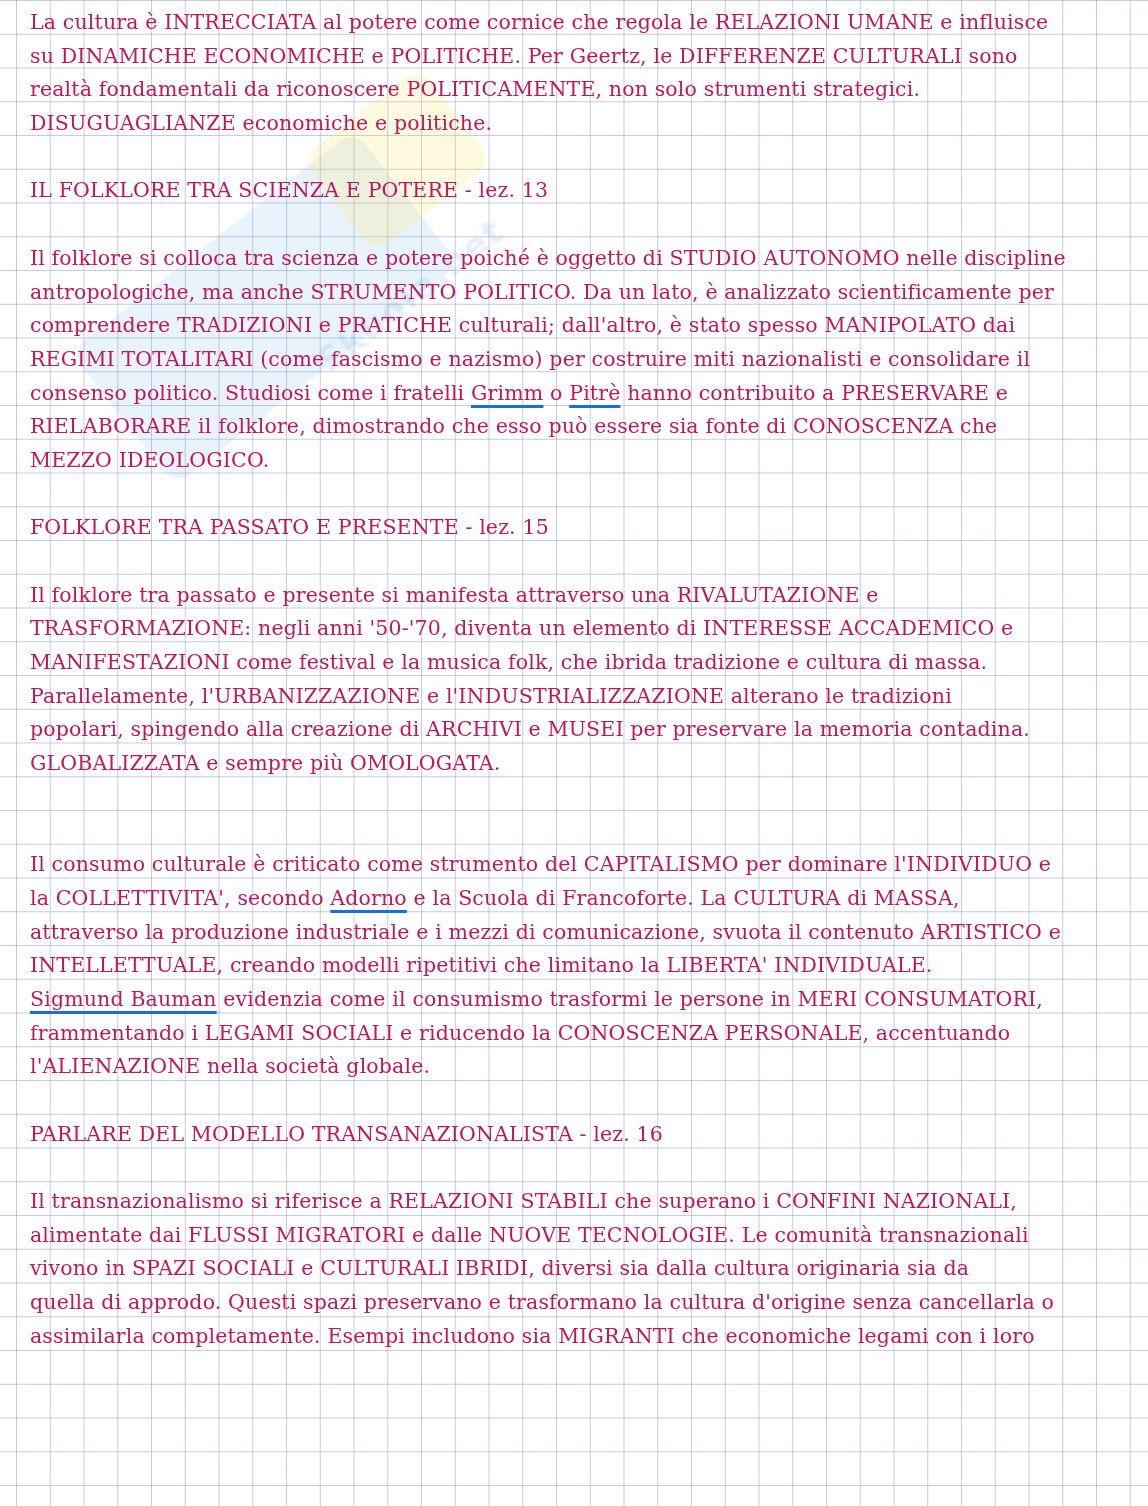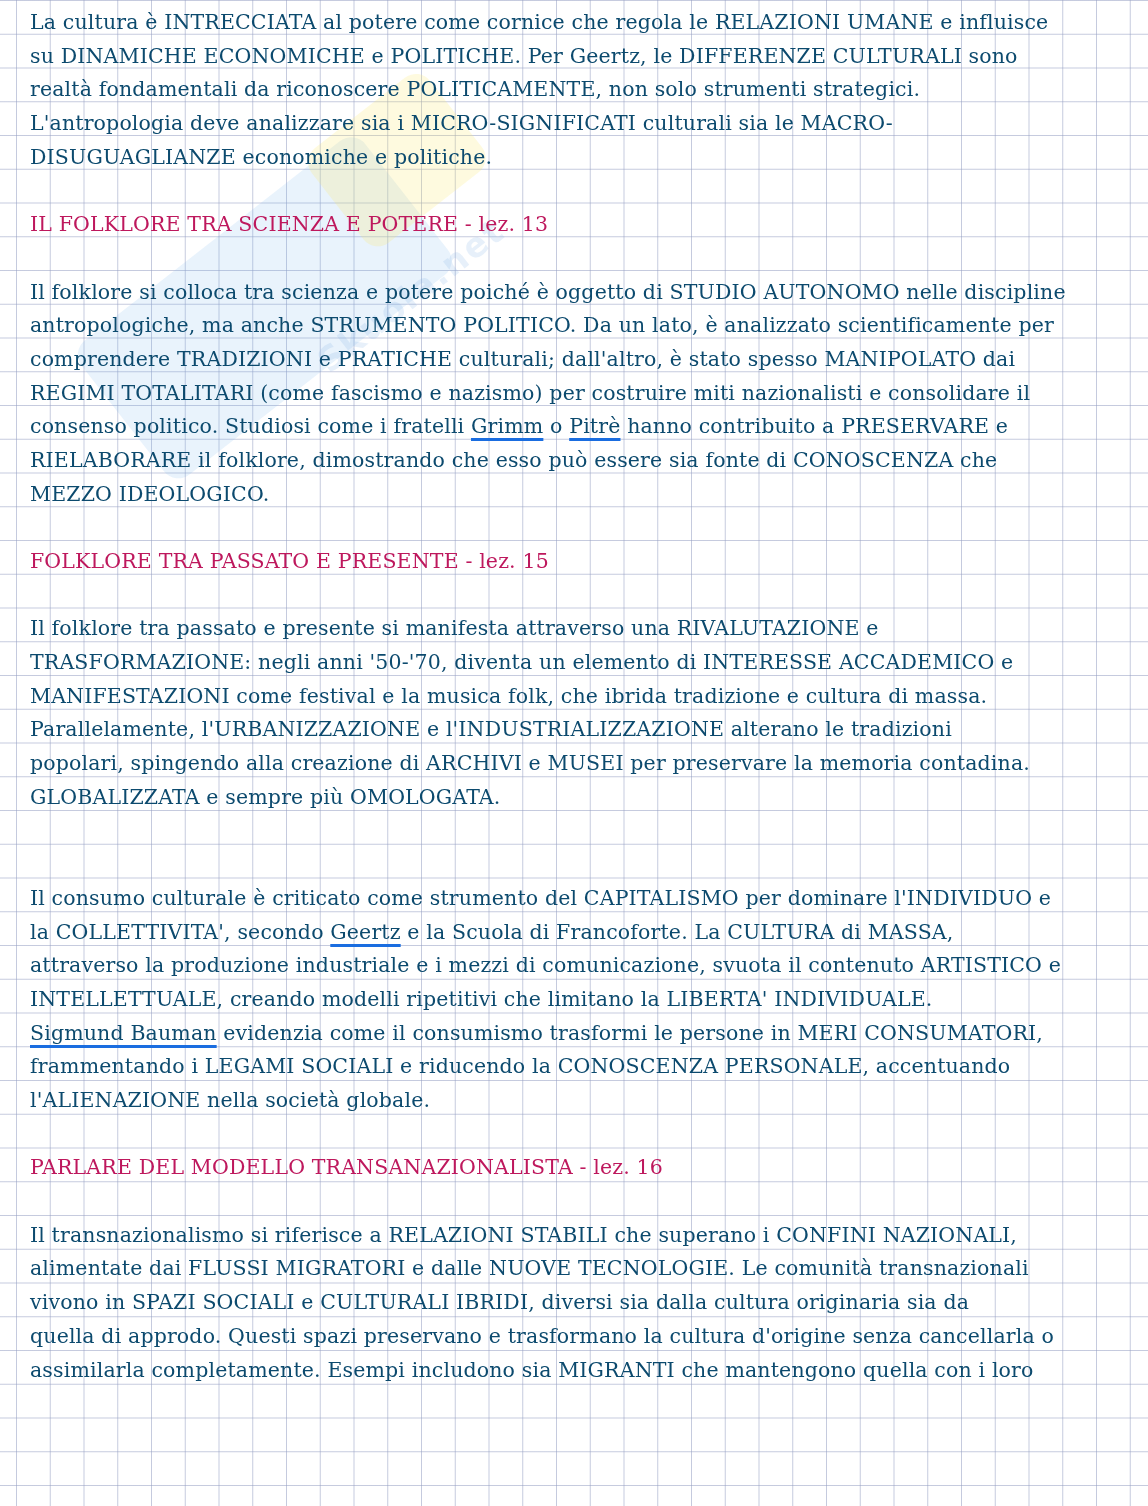--- a/index.html
+++ b/index.html
@@ -58,21 +58,21 @@
     left: 30px;
     top: 6px;
     width: 1110px;
     z-index: 1;
   }
   .line {
     height: 33.7px;
     line-height: 33.7px;
     font-size: 20.5px;
     white-space: nowrap;
-    color: #0c4a6e;
+    color: #be185d;
     letter-spacing: 0.15px;
   }
   .line.heading {
     color: #be185d;
   }
   .line.blank { }
   .u {
     text-decoration: underline;
     text-decoration-color: #1a6de0;
     text-decoration-thickness: 3px;
@@ -88,21 +88,20 @@
   <div class="wm-yellow"></div>
   <div class="wm-text">Skuola.net</div>
 </div>
 
 <div class="page">
 
   <div>
     <div class="line">La cultura è INTRECCIATA al potere come cornice che regola le RELAZIONI UMANE e influisce</div>
     <div class="line">su DINAMICHE ECONOMICHE e POLITICHE. Per Geertz, le DIFFERENZE CULTURALI sono</div>
     <div class="line">realtà fondamentali da riconoscere POLITICAMENTE, non solo strumenti strategici.</div>
-    <div class="line">L'antropologia deve analizzare sia i MICRO-SIGNIFICATI culturali sia le MACRO-</div>
     <div class="line">DISUGUAGLIANZE economiche e politiche.</div>
   </div>
   <div class="line blank"></div>
 
   <div class="line heading">IL FOLKLORE TRA SCIENZA E POTERE - lez. 13</div>
   <div class="line blank"></div>
   <div>
     <div class="line">Il folklore si colloca tra scienza e potere poiché è oggetto di STUDIO AUTONOMO nelle discipline</div>
     <div class="line">antropologiche, ma anche STRUMENTO POLITICO. Da un lato, è analizzato scientificamente per</div>
     <div class="line">comprendere TRADIZIONI e PRATICHE culturali; dall'altro, è stato spesso MANIPOLATO dai</div>
@@ -121,32 +120,32 @@
     <div class="line">MANIFESTAZIONI come festival e la musica folk, che ibrida tradizione e cultura di massa.</div>
     <div class="line">Parallelamente, l'URBANIZZAZIONE e l'INDUSTRIALIZZAZIONE alterano le tradizioni</div>
     <div class="line">popolari, spingendo alla creazione di ARCHIVI e MUSEI per preservare la memoria contadina.</div>
     <div class="line">GLOBALIZZATA e sempre più OMOLOGATA.</div>
   </div>
   <div class="line blank"></div>
 
   <div class="line blank"></div>
   <div>
     <div class="line">Il consumo culturale è criticato come strumento del CAPITALISMO per dominare l'INDIVIDUO e</div>
-    <div class="line"><span>la COLLETTIVITA', secondo </span><span class="u">Geertz</span><span> e la Scuola di Francoforte. La CULTURA di MASSA,</span></div>
+    <div class="line"><span>la COLLETTIVITA', secondo </span><span class="u">Adorno</span><span> e la Scuola di Francoforte. La CULTURA di MASSA,</span></div>
     <div class="line">attraverso la produzione industriale e i mezzi di comunicazione, svuota il contenuto ARTISTICO e</div>
     <div class="line">INTELLETTUALE, creando modelli ripetitivi che limitano la LIBERTA' INDIVIDUALE.</div>
     <div class="line"><span class="u">Sigmund Bauman</span><span> evidenzia come il consumismo trasformi le persone in MERI CONSUMATORI,</span></div>
     <div class="line">frammentando i LEGAMI SOCIALI e riducendo la CONOSCENZA PERSONALE, accentuando</div>
     <div class="line">l'ALIENAZIONE nella società globale.</div>
   </div>
   <div class="line blank"></div>
 
   <div class="line heading">PARLARE DEL MODELLO TRANSANAZIONALISTA - lez. 16</div>
   <div class="line blank"></div>
   <div>
     <div class="line">Il transnazionalismo si riferisce a RELAZIONI STABILI che superano i CONFINI NAZIONALI,</div>
     <div class="line">alimentate dai FLUSSI MIGRATORI e dalle NUOVE TECNOLOGIE. Le comunità transnazionali</div>
     <div class="line">vivono in SPAZI SOCIALI e CULTURALI IBRIDI, diversi sia dalla cultura originaria sia da</div>
     <div class="line">quella di approdo. Questi spazi preservano e trasformano la cultura d'origine senza cancellarla o</div>
-    <div class="line">assimilarla completamente. Esempi includono sia MIGRANTI che mantengono quella con i loro</div>
+    <div class="line">assimilarla completamente. Esempi includono sia MIGRANTI che economiche legami con i loro</div>
   </div>
 
 </div>
 
 </body></html>

